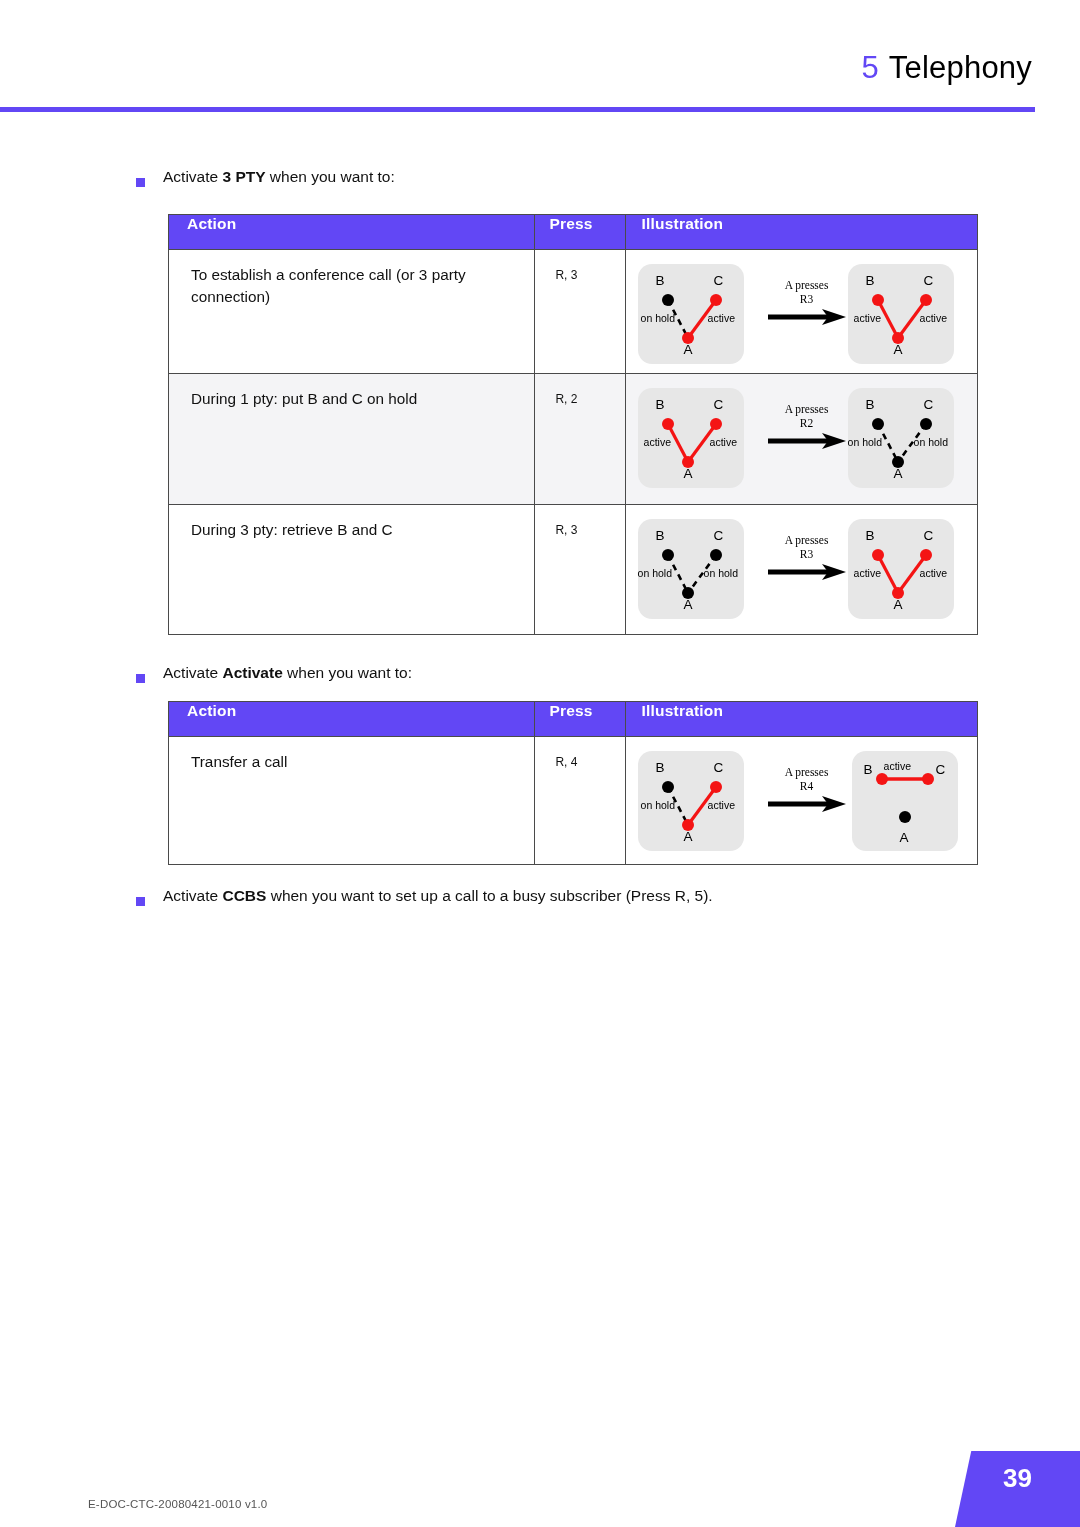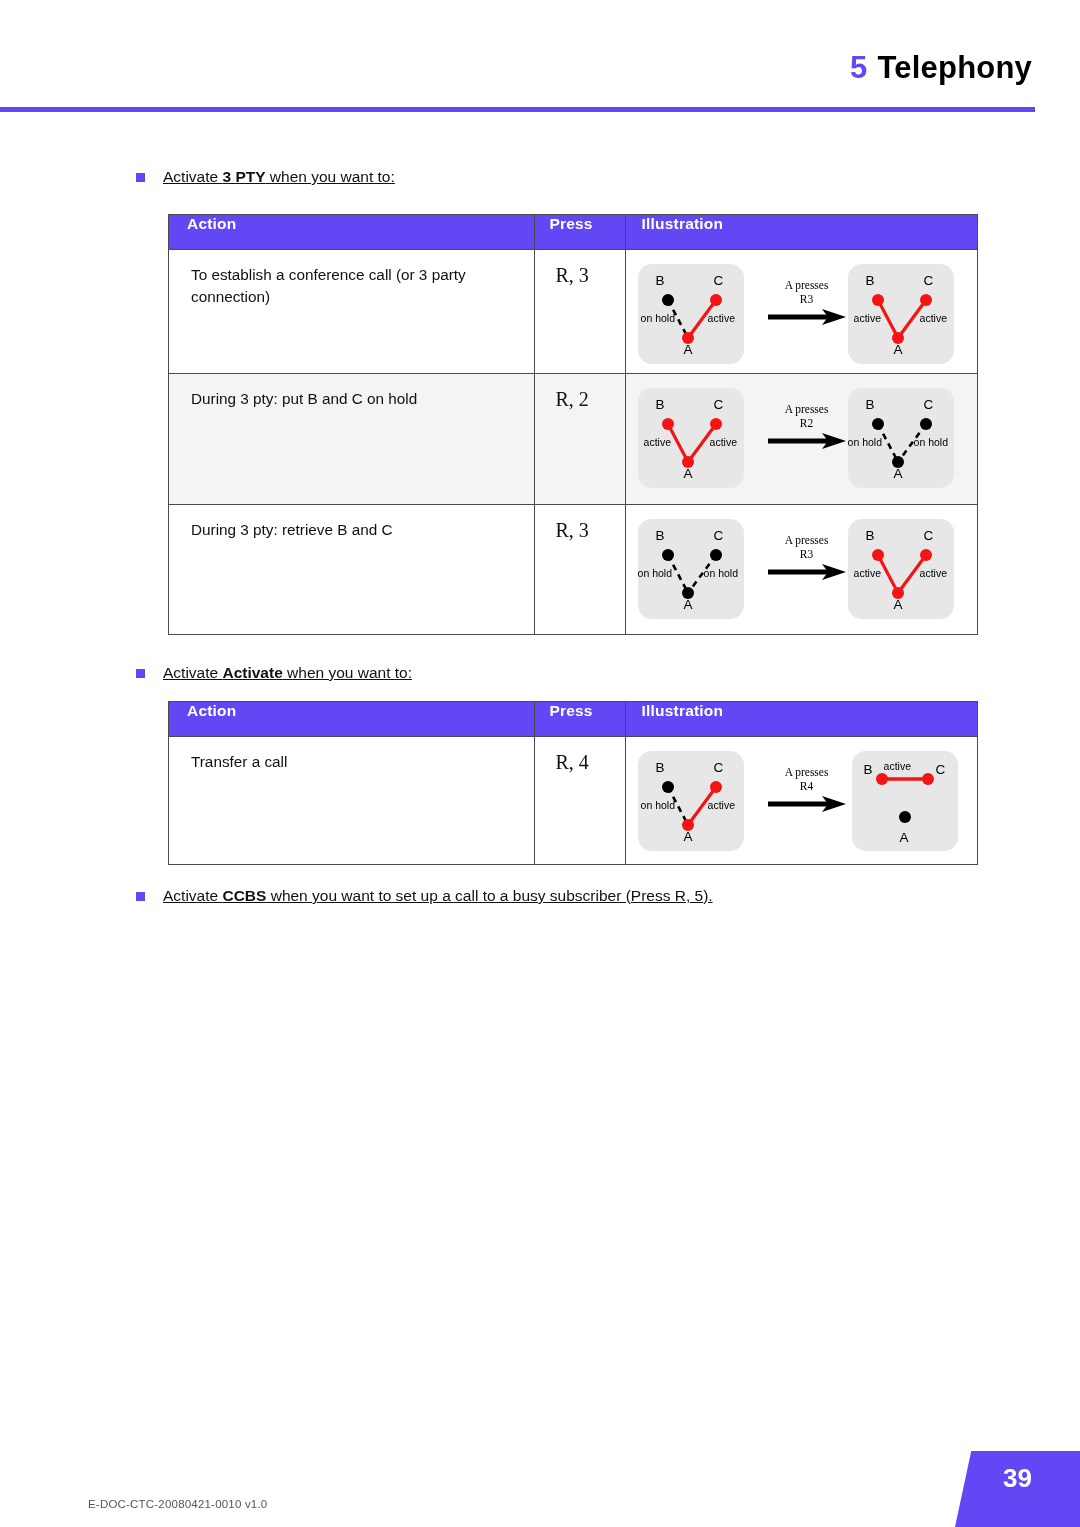--- a/index.html
+++ b/index.html
@@ -15,21 +15,21 @@
     position: relative;
     overflow: hidden;
   }
 
   
   .page-header {
     position: absolute;
     top: 50px;
     right: 48px;
     font-size: 31px;
-    font-weight: bold;
+    font-weight: normal;
     letter-spacing: 0.2px;
     white-space: nowrap;
     text-align: center;
   }
   .page-header .chap-num {
     color: #6247F5;
     margin-right: 10px;
   }
   .page-header .chap-title {
     color: #000000;
@@ -39,26 +39,25 @@
     left: 0;
     top: 107px;
     width: 1035px;
     height: 5px;
     background: #6247F5;
   }
 
   .bullet-line {
     position: absolute;
     display: flex;
-    align-items: flex-start;
+    align-items: flex-end;
     font-size: 15.5px;
     line-height: 20px;
     color: #111111;
     white-space: nowrap;
-    text-decoration: underline;
   }
   .bullet-sq {
     width: 9px;
     height: 9px;
     background: #6247F5;
     margin-right: 18px;
     margin-top: 6px;
     flex: 0 0 auto;
   }
   .bullet-text b { font-weight: bold; }
@@ -89,25 +88,24 @@
   .hdr-cell.press { padding-left: 14px !important; }
   .hdr-cell.illus { padding-left: 16px !important; }
 
   td.action-cell {
     font-size: 15.3px;
     line-height: 22px;
     padding: 14px 14px 8px 22px !important;
     color: #111111;
   }
   td.press-cell {
-    font-size: 20px;
+    font-size: 12px;
     line-height: 22px;
     padding: 14px 0 8px 20px !important;
     color: #111111;
-    font-family: Liberation Serif, serif;
   }
   td.illus-cell {
     padding: 0 !important;
     position: relative;
   }
   tr.shaded td { background: #f4f4f6; }
 
   
   .illus-wrap {
     position: relative;
@@ -262,21 +260,21 @@
             <span class="node red" style="left:72px; top:30px;"></span>
             <span class="node red" style="left:44px; top:68px;"></span>
             <span class="edge-label" style="left:6px; top:49px;">active</span>
             <span class="edge-label" style="left:72px; top:49px;">active</span>
           </div>
         </div>
       </td>
     </tr>
 
     <tr class="shaded" style="height:131px;">
-      <td class="action-cell">During 3 pty: put B and C on hold</td>
+      <td class="action-cell">During 1 pty: put B and C on hold</td>
       <td class="press-cell">R, 2</td>
       <td class="illus-cell">
         <div class="illus-wrap">
           <div class="diagram-box" style="left:12px; top:14px;">
             <span class="node-label" style="left:18px; top:10px;">B</span>
             <span class="node-label" style="left:76px; top:10px;">C</span>
             <span class="node-label" style="left:46px; top:79px;">A</span>
             <svg class="lines" width="106" height="100">
               <line x1="30" y1="36" x2="50" y2="74" stroke="#f41414" stroke-width="3.2"></line>
               <line x1="78" y1="36" x2="50" y2="74" stroke="#f41414" stroke-width="3.2"></line>

